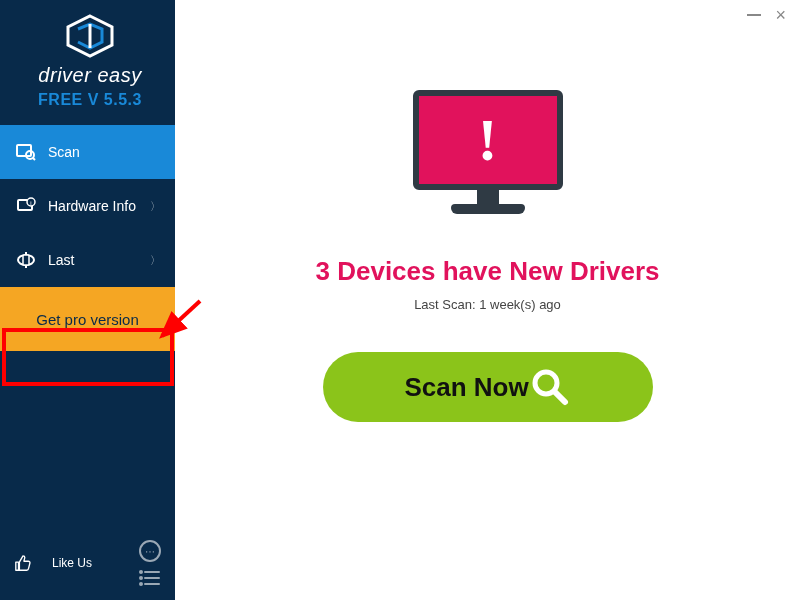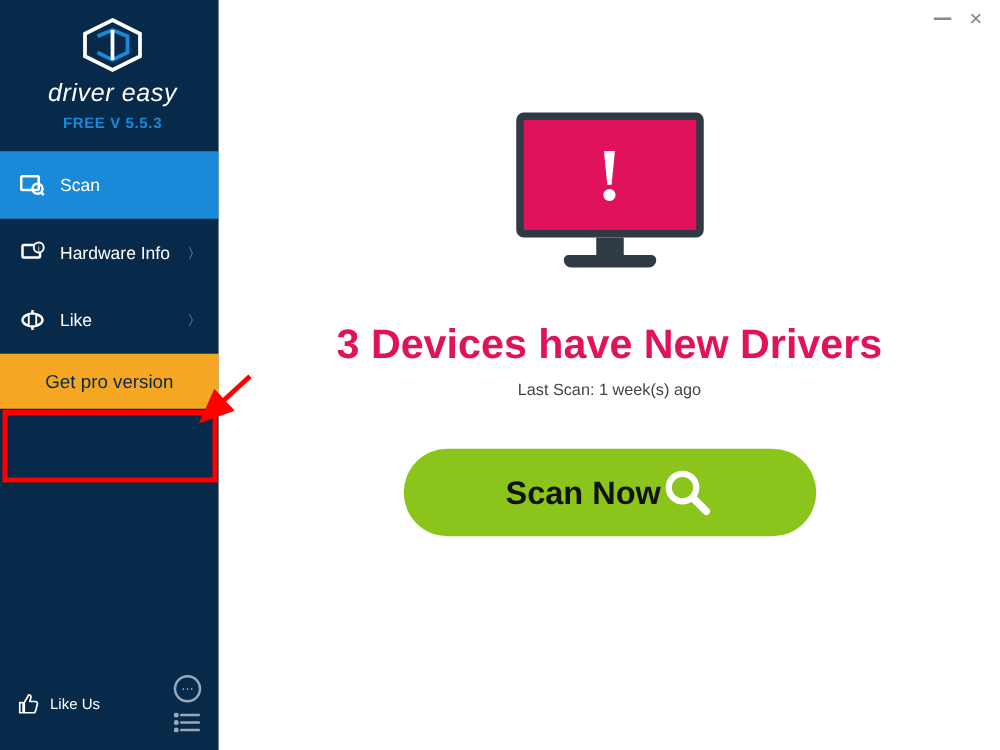--- a/index.html
+++ b/index.html
@@ -7,45 +7,45 @@
   .window { width: 800px; height: 600px; background: #fff; position: relative; }
   .titlebar { position: absolute; top: 0; right: 0; height: 30px; display: flex; align-items: center; gap: 14px; padding-right: 14px; z-index: 10; }
   .titlebar .min-line { width: 14px; height: 2px; background: #888; }
   .titlebar .close-x { font-size: 18px; color: #888; line-height: 1; }
   .titlebar > div { cursor: pointer; }
 
   .sidebar { position: absolute; left: 0; top: 0; bottom: 0; width: 175px; background: #082a4a; display: flex; flex-direction: column; }
   .brand { padding: 14px 0 16px 5px; text-align: center; }
   .brand svg { display: block; margin: 0 auto 6px; }
   .brand-name { color: #fff; font-style: italic; font-size: 20px; font-weight: 500; letter-spacing: .5px; }
-  .brand-ver { color: #1989d8; font-size: 12px; font-weight: 700; letter-spacing: .5px; margin-top: 4px; }
+  .brand-ver { color: #1989d8; font-size: 16px; font-weight: 700; letter-spacing: .5px; margin-top: 4px; }
 
   .nav { flex: 0 0 auto; }
   .nav-item { display: flex; align-items: center; height: 54px; padding: 0 14px; color: #fff; font-size: 14px; cursor: pointer; position: relative; }
   .nav-item.active { background: #1989d8; }
   .nav-item .icon { width: 24px; display: flex; justify-content: center; }
   .nav-item .lbl { margin-left: 10px; flex: 1; }
   .nav-item .chev { font-size: 11px; color: #9aa8b5; }
 
-  .pro-btn { background: #f5a623; height: 44px; display: flex; align-items: center; justify-content: center; color: #082a4a; font-size: 15px; font-weight: 400; cursor: pointer; }
+  .pro-btn { background: #f5a623; height: 64px; display: flex; align-items: center; justify-content: center; color: #082a4a; font-size: 15px; font-weight: 400; cursor: pointer; }
 
   .sidebar-spacer { flex: 1; }
   .sidebar-bottom { display: flex; align-items: center; justify-content: space-between; padding: 10px 14px 14px; color: #fff; }
-  .likeus { display: flex; align-items: center; gap: 8px; font-size: 12px; cursor: pointer; }
+  .likeus { display: flex; align-items: center; gap: 20px; font-size: 12px; cursor: pointer; }
   .bot-icons { display: flex; flex-direction: column; gap: 8px; align-items: flex-end; }
   .bot-icons .bi { width: 22px; height: 22px; border: 2px solid #9aa8b5; border-radius: 50%; display:flex; align-items:center; justify-content:center; cursor:pointer; color:#9aa8b5; font-size:10px; }
 
   .main { position: absolute; left: 175px; right: 0; top: 0; bottom: 0; background: #fff; display: flex; flex-direction: column; align-items: center; padding-top: 90px; }
   .monitor { position: relative; width: 150px; height: 140px; }
   .mon-body { width: 150px; height: 100px; border: 6px solid #2f3a44; border-radius: 6px; background: #e1125c; display:flex; align-items:center; justify-content:center; }
   .mon-body .exc { color:#fff; font-size:60px; font-weight:700; font-family: Georgia, serif; }
   .mon-neck { width: 22px; height: 14px; background: #2f3a44; margin: 0 auto; }
   .mon-base { width: 74px; height: 10px; background: #2f3a44; border-radius: 4px 4px 6px 6px; margin: 0 auto; }
 
-  .headline { color: #e1125c; font-size: 33px; font-weight: 700; margin-top: 26px; }
+  .headline { color: #e1125c; font-size: 26px; font-weight: 700; margin-top: 26px; }
   .lastscan { color: #444; font-size: 13px; margin-top: 10px; }
 
   .scan-btn { margin-top: 40px; width: 330px; height: 70px; background: #8bc41a; border-radius: 40px; display:flex; align-items:center; justify-content:center; cursor:pointer; }
   .scan-btn .txt { color:#111; font-size: 26px; font-weight: 700; }
 
   
   .annot-box { position:absolute; border: 4px solid #ff0000; pointer-events:none; }
   .annot-arrow { position:absolute; pointer-events:none; }
 </style>
 </head>
@@ -97,21 +97,21 @@
       </div>
       <div class="nav-item">
         <span class="icon">
           <svg width="20" height="20" viewBox="0 0 20 20">
               <ellipse cx="10" cy="10" rx="8" ry="5" fill="none" stroke="#fff" stroke-width="2"></ellipse>
               <rect x="7" y="5" width="6" height="10" rx="1" fill="#082a4a" stroke="#fff" stroke-width="1.5"></rect>
               <line x1="10" y1="2" x2="10" y2="5" stroke="#fff" stroke-width="2"></line>
               <line x1="10" y1="15" x2="10" y2="18" stroke="#fff" stroke-width="2"></line>
             </svg>
         </span>
-        <span class="lbl">Like</span>
+        <span class="lbl">Last</span>
         <span class="chev">〉</span>
       </div>
     </div>
 
     <div class="pro-btn">
       <span>Get pro version</span>
     </div>
 
     <div class="sidebar-spacer"></div>
 

